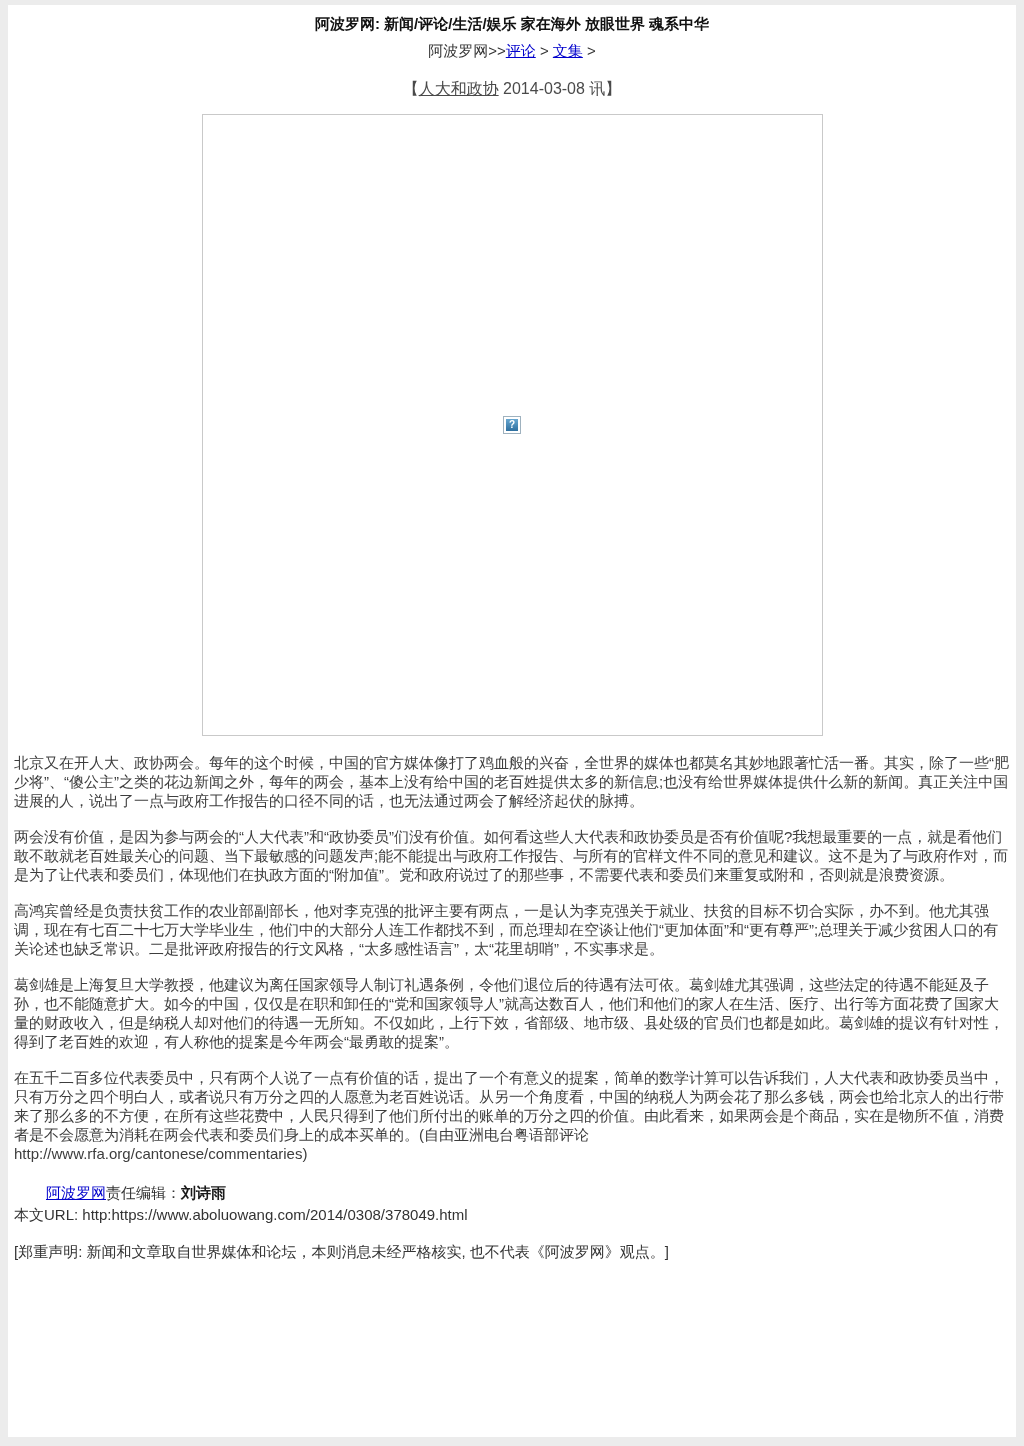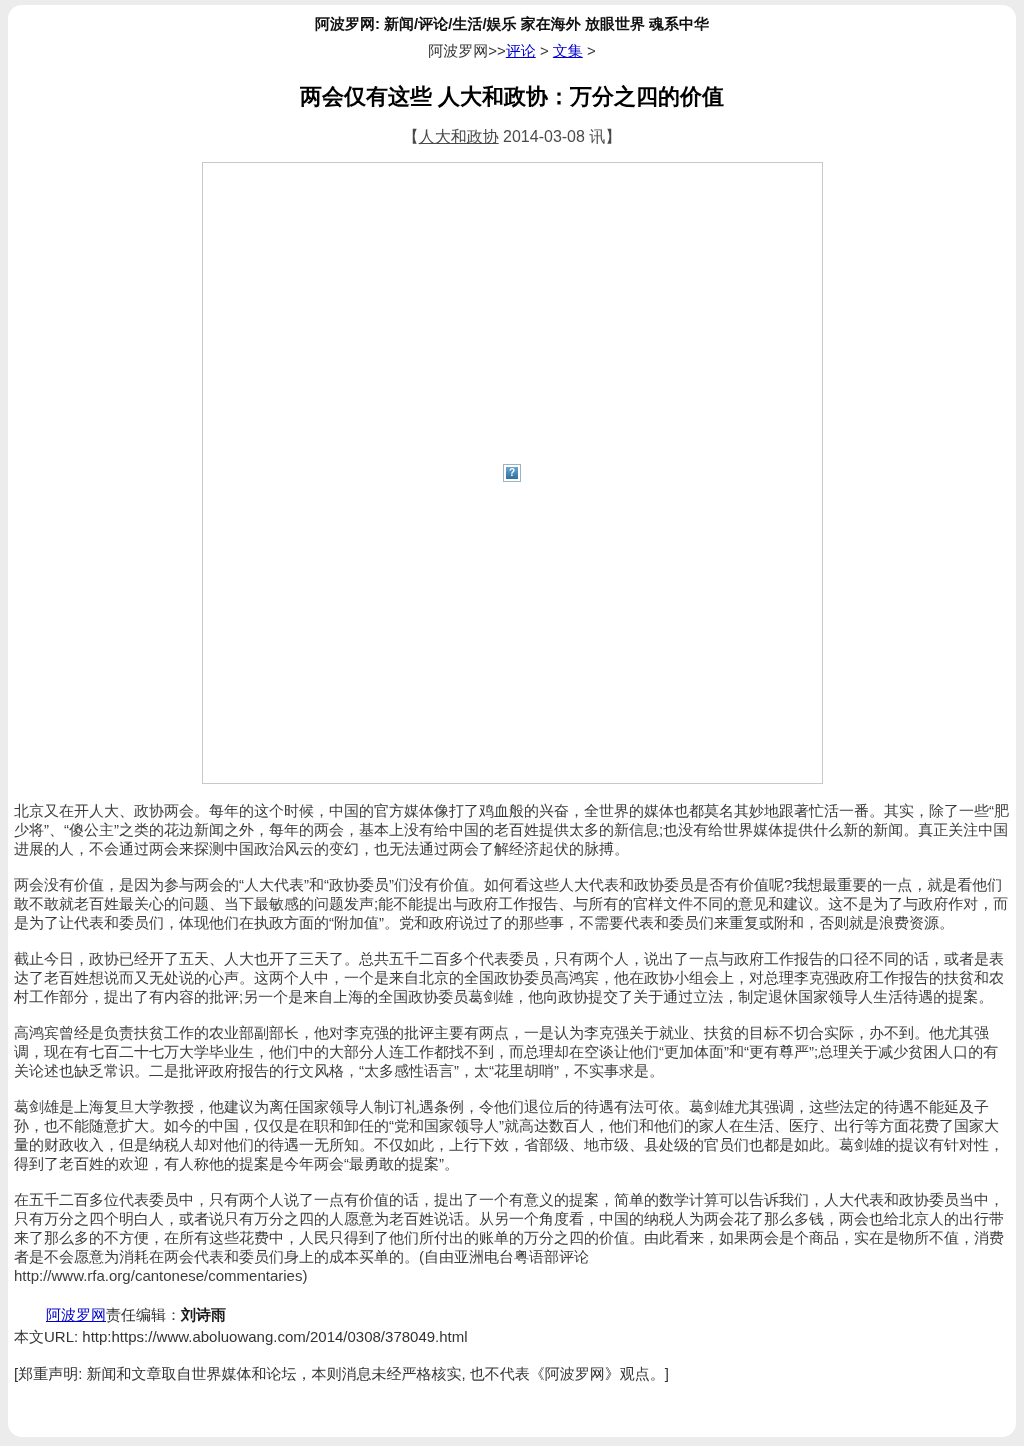--- a/index.html
+++ b/index.html
@@ -13,21 +13,20 @@
   .content {
     position: absolute;
     left: 8px;
     top: 5px;
     width: 1008px;
     height: 1432px;
     background: #ffffff;
     box-sizing: border-box;
     padding: 7px 6px 0 6px;
     overflow: hidden;
-    border-radius: 14px;
   }
   .site-line {
     text-align: center;
     font-weight: bold;
     font-size: 15px;
     color: #111111;
     padding-top: 3px;
   }
   .breadcrumb {
     text-align: center;
@@ -127,36 +126,34 @@
 <body>
 
 <div class="content">
 
   <div class="site-line">阿波罗网: 新闻/评论/生活/娱乐 家在海外 放眼世界 魂系中华</div>
 
   <div class="breadcrumb">
     <span>阿波罗网&gt;&gt;</span><a class="blue">评论</a><span> &gt; </span><a class="blue">文集</a><span> &gt;</span>
   </div>
 
-  <h1 class="title">两会仅有这些 人大和政协：万分之四的价值</h1>
 
   <div class="byline">
     <span>【</span><a class="src-link">人大和政协</a><span> 2014-03-08 讯</span><span>】</span>
   </div>
 
   <div class="article-image">
     <div class="broken-icon">
       <span class="glyph">?</span>
     </div>
   </div>
 
 
-  <p class="body-par">北京又在开人大、政协两会。每年的这个时候，中国的官方媒体像打了鸡血般的兴奋，全世界的媒体也都莫名其妙地跟著忙活一番。其实，除了一些“肥少将”、“傻公主”之类的花边新闻之外，每年的两会，基本上没有给中国的老百姓提供太多的新信息;也没有给世界媒体提供什么新的新闻。真正关注中国进展的人，不会通过两会来探测中国政治风云的变幻，也无法通过两会了解经济起伏的脉搏。</p>
+  <p class="body-par">北京又在开人大、政协两会。每年的这个时候，中国的官方媒体像打了鸡血般的兴奋，全世界的媒体也都莫名其妙地跟著忙活一番。其实，除了一些“肥少将”、“傻公主”之类的花边新闻之外，每年的两会，基本上没有给中国的老百姓提供太多的新信息;也没有给世界媒体提供什么新的新闻。真正关注中国进展的人，说出了一点与政府工作报告的口径不同的话，也无法通过两会了解经济起伏的脉搏。</p>
   <p class="body-par">两会没有价值，是因为参与两会的“人大代表”和“政协委员”们没有价值。如何看这些人大代表和政协委员是否有价值呢?我想最重要的一点，就是看他们敢不敢就老百姓最关心的问题、当下最敏感的问题发声;能不能提出与政府工作报告、与所有的官样文件不同的意见和建议。这不是为了与政府作对，而是为了让代表和委员们，体现他们在执政方面的“附加值”。党和政府说过了的那些事，不需要代表和委员们来重复或附和，否则就是浪费资源。</p>
-  <p class="body-par">截止今日，政协已经开了五天、人大也开了三天了。总共五千二百多个代表委员，只有两个人，说出了一点与政府工作报告的口径不同的话，或者是表达了老百姓想说而又无处说的心声。这两个人中，一个是来自北京的全国政协委员高鸿宾，他在政协小组会上，对总理李克强政府工作报告的扶贫和农村工作部分，提出了有内容的批评;另一个是来自上海的全国政协委员葛剑雄，他向政协提交了关于通过立法，制定退休国家领导人生活待遇的提案。</p>
   <p class="body-par">高鸿宾曾经是负责扶贫工作的农业部副部长，他对李克强的批评主要有两点，一是认为李克强关于就业、扶贫的目标不切合实际，办不到。他尤其强调，现在有七百二十七万大学毕业生，他们中的大部分人连工作都找不到，而总理却在空谈让他们“更加体面”和“更有尊严”;总理关于减少贫困人口的有关论述也缺乏常识。二是批评政府报告的行文风格，“太多感性语言”，太“花里胡哨”，不实事求是。</p>
   <p class="body-par">葛剑雄是上海复旦大学教授，他建议为离任国家领导人制订礼遇条例，令他们退位后的待遇有法可依。葛剑雄尤其强调，这些法定的待遇不能延及子孙，也不能随意扩大。如今的中国，仅仅是在职和卸任的“党和国家领导人”就高达数百人，他们和他们的家人在生活、医疗、出行等方面花费了国家大量的财政收入，但是纳税人却对他们的待遇一无所知。不仅如此，上行下效，省部级、地市级、县处级的官员们也都是如此。葛剑雄的提议有针对性，得到了老百姓的欢迎，有人称他的提案是今年两会“最勇敢的提案”。</p>
   <p class="body-par">在五千二百多位代表委员中，只有两个人说了一点有价值的话，提出了一个有意义的提案，简单的数学计算可以告诉我们，人大代表和政协委员当中，只有万分之四个明白人，或者说只有万分之四的人愿意为老百姓说话。从另一个角度看，中国的纳税人为两会花了那么多钱，两会也给北京人的出行带来了那么多的不方便，在所有这些花费中，人民只得到了他们所付出的账单的万分之四的价值。由此看来，如果两会是个商品，实在是物所不值，消费者是不会愿意为消耗在两会代表和委员们身上的成本买单的。(自由亚洲电台粤语部评论
 http://www.rfa.org/cantonese/commentaries)</p>
 
   <div class="editor-line">
     <a class="blue">阿波罗网</a><span>责任编辑：</span><b>刘诗雨</b>
   </div>
 
   <p class="url-line">本文URL: http:https://www.aboluowang.com/2014/0308/378049.html</p>

